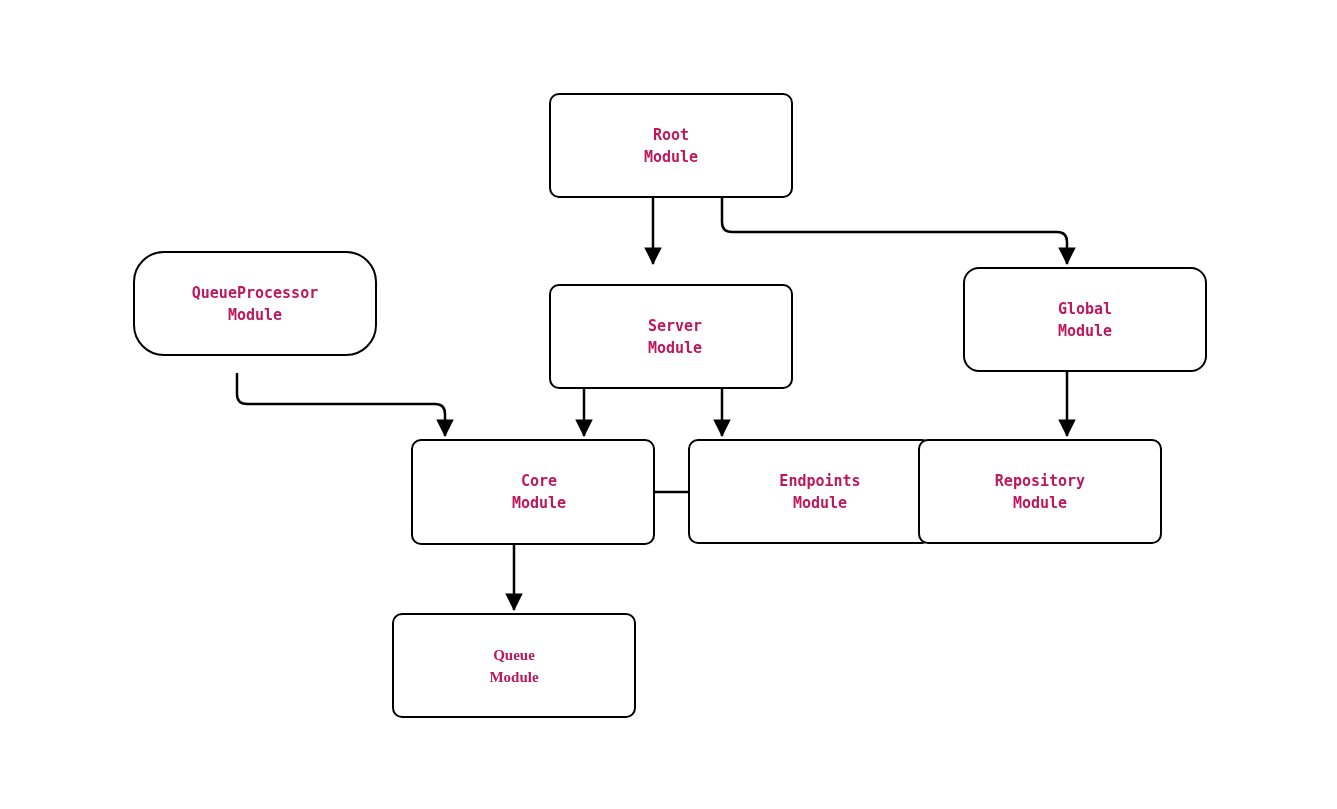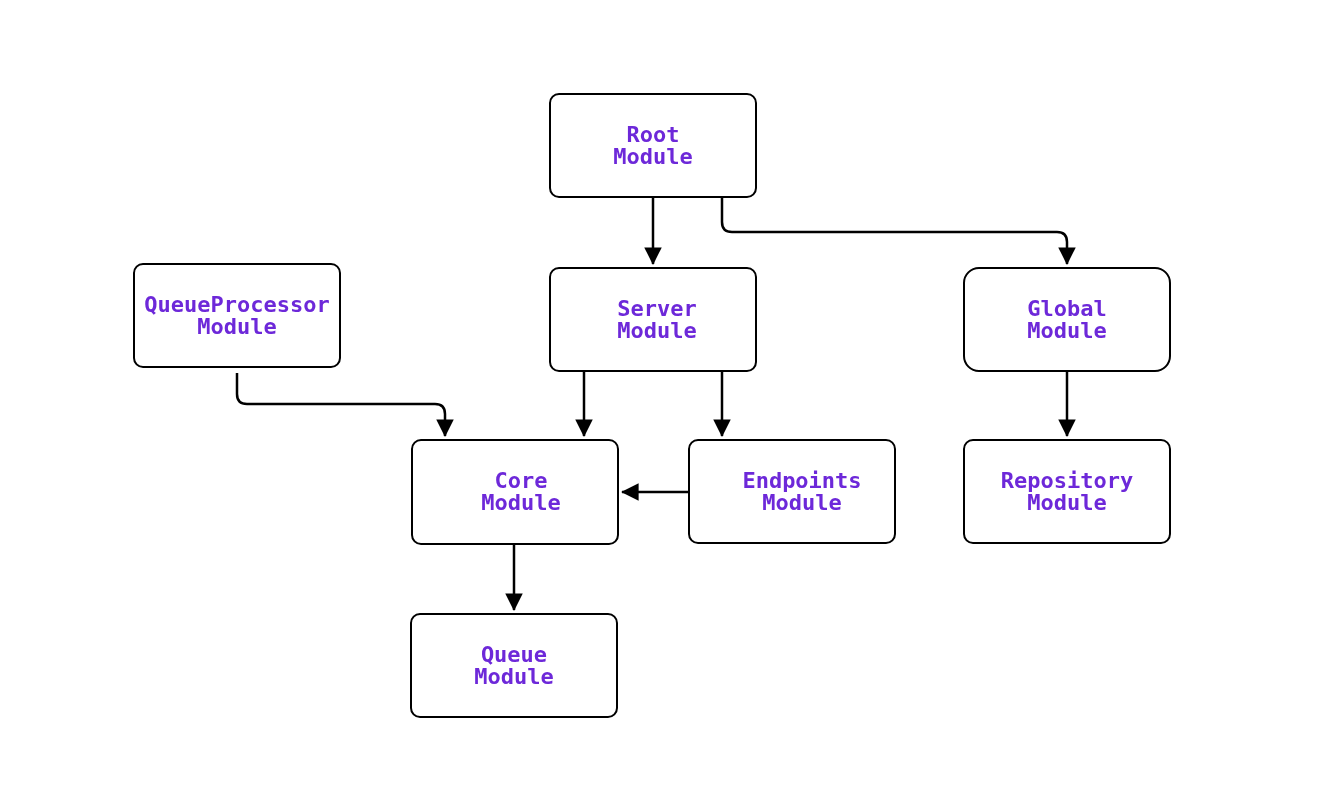--- a/index.html
+++ b/index.html
@@ -23,43 +23,43 @@
     height: 809px;
   }
   .edges-layer path.edge {
     fill: none;
     stroke: #000000;
     stroke-width: 2.5px;
   }
   .node {
     position: absolute;
     box-sizing: border-box;
-    width: 208px;
+    width: 244px;
     height: 105px;
     background: #ffffff;
     border: 2.5px solid #000000;
     border-radius: 10px;
     display: flex;
     align-items: center;
     justify-content: center;
     text-align: center;
     font-weight: bold;
-    font-size: 22px;
+    font-size: 15px;
     line-height: 22px;
-    color: #6d28d9;
+    color: #be185d;
     white-space: pre-line;
   }
   .n-root        { left: 549px; top:  93px; }
-  .n-qproc       { left: 133px; top: 263px; }
-  .n-server      { left: 549px; top: 267px; padding-left: 8px; }
+  .n-qproc       { left: 133px; top: 251px; border-radius: 31px; }
+  .n-server      { left: 549px; top: 284px; padding-left: 8px; }
   .n-global      { left: 963px; top: 267px; border-radius: 16px; }
   .n-core        { left: 411px; top: 439px; height: 106px; padding-left: 12px; }
   .n-endpoints   { left: 688px; top: 439px; padding-left: 20px; }
-  .n-repository  { left: 963px; top: 439px; }
-  .n-queue       { left: 410px; top: 613px; }
+  .n-repository  { left: 918px; top: 439px; }
+  .n-queue       { left: 392px; top: 613px; font-family: Liberation Serif, serif; }
 </style>
 </head>
 <body>
 
 <div class="canvas">
 
   <svg class="edges-layer" width="1337" height="809" viewBox="0 0 1337 809" xmlns="http://www.w3.org/2000/svg">
     <defs>
       <marker id="arrow" viewBox="0 0 10 10" refX="9.5" refY="5" markerWidth="7" markerHeight="7" orient="auto-start-reverse">
         <path d="M 0 0 L 10 5 L 0 10 z" fill="#000000"></path>

